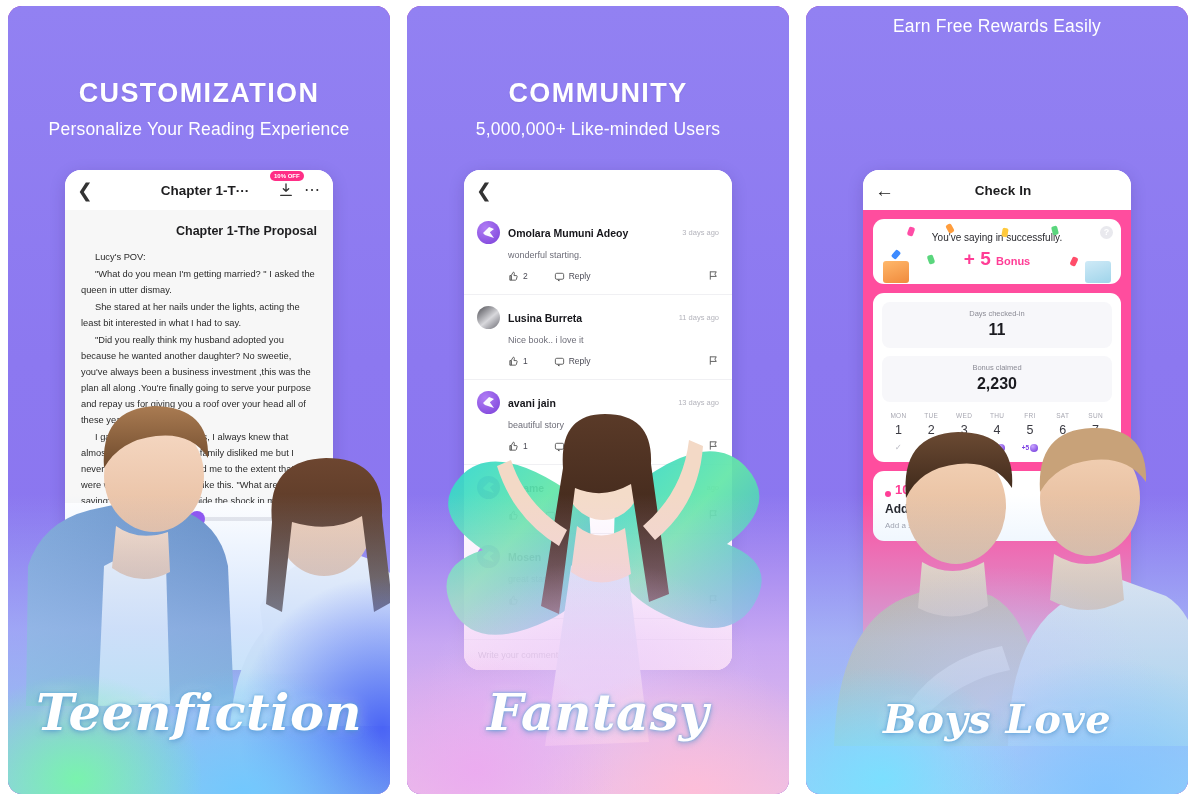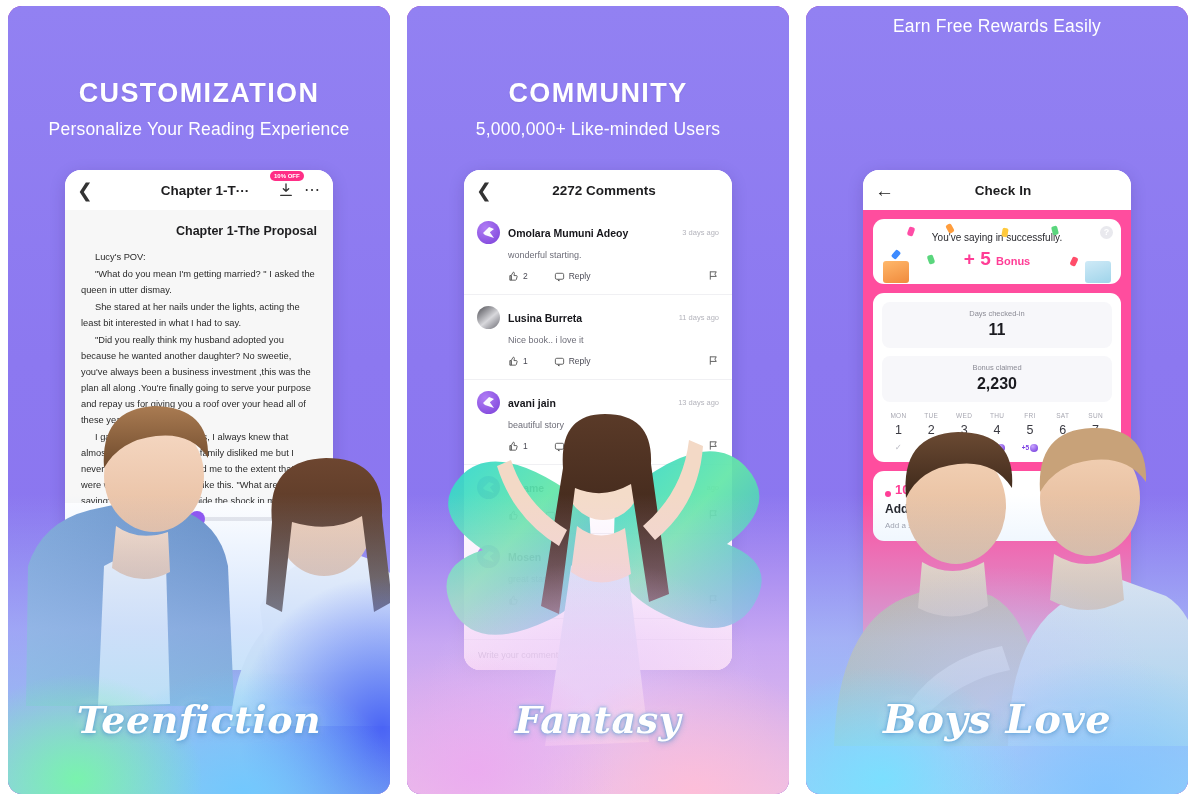--- a/index.html
+++ b/index.html
@@ -192,21 +192,21 @@
     font-size: 6px; font-weight: 700; padding: 2px 5px; border-radius: 4px; letter-spacing: .3px;
   }
 
   
   .photo-layer { position: absolute; inset: 0; pointer-events: none; }
 
   
   .wordmark {
     position: absolute; left: 0; right: 0; bottom: 52px; text-align: center;
     font-family: "DejaVu Serif", serif; font-style: italic; font-weight: 700;
-    font-size: 38px; color: #fff; letter-spacing: .5px;
+    font-size: 51px; color: #fff; letter-spacing: .5px;
     text-shadow: 0 0 3px rgba(90,170,220,.95), 0 2px 6px rgba(60,120,190,.55), 0 0 14px rgba(255,255,255,.35);
   }
   .wordmark.small { font-size: 40px; }
 </style>
 </head>
 <body>
 
 <div class="stage">
 
   <div class="panel">
@@ -304,21 +304,20 @@
 
   <div class="panel">
     <div class="panel-bg"></div>
 
     <div class="headline">COMMUNITY</div>
     <div class="subline">5,000,000+ Like-minded Users</div>
 
     <div class="phone">
       <div class="status-head">
         <span class="chev">❮</span>
-        <div class="head-title">2272 Comments</div>
       </div>
 
       <div class="cm-list">
 
         <div class="cm-item">
           <div class="cm-top">
             <div class="avatar"></div>
             <span class="cm-name">Omolara Mumuni Adeoy</span>
             <span class="cm-time">3 days ago</span>
           </div>

